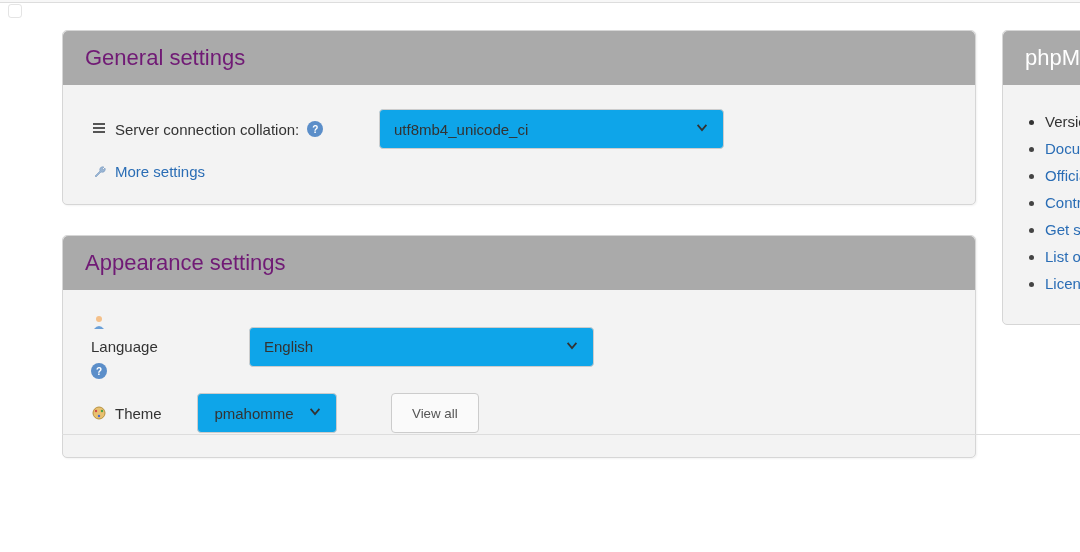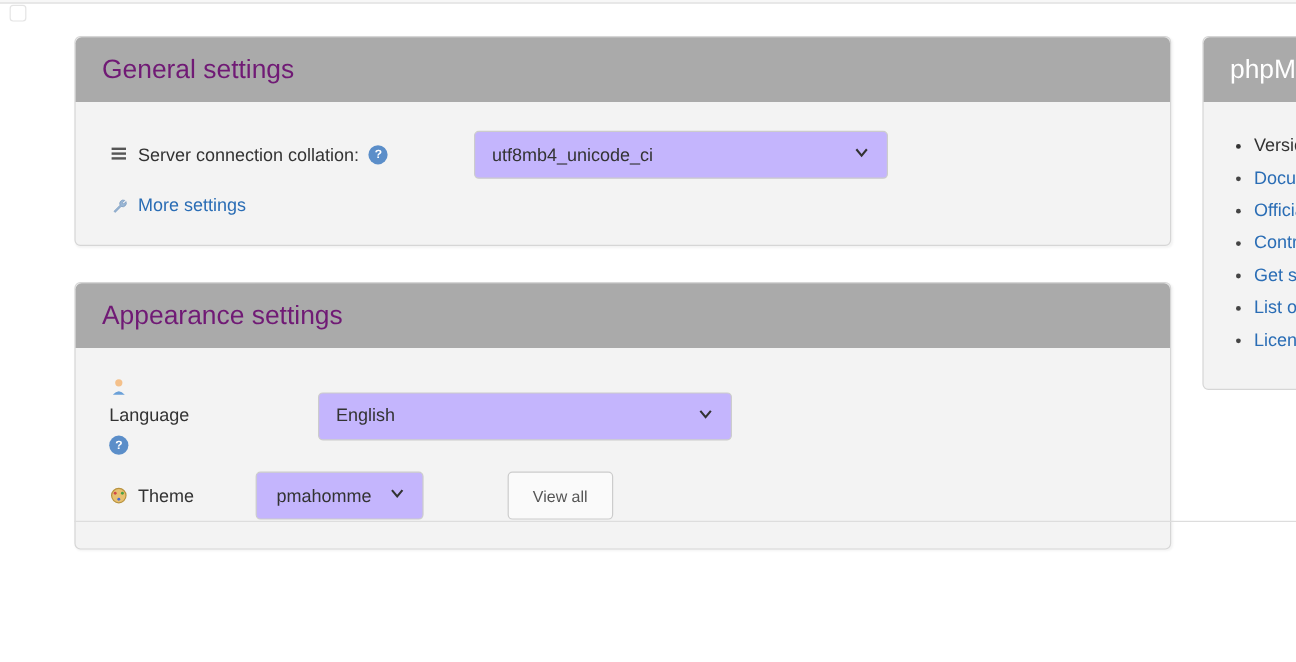--- a/index.html
+++ b/index.html
@@ -4,26 +4,26 @@
 <style>
 * { box-sizing: border-box; margin: 0; padding: 0; }
 body { font-family: "Segoe UI", Arial, sans-serif; background: #fff; color: #444; font-size: 15px; width: 1080px; height: 552px; overflow: hidden; position: relative; }
 .top-border { height: 3px; background: #f7f7f7; border-bottom: 1px solid #ddd; }
 .left-thing { position: absolute; left: 8px; top: 4px; width: 14px; height: 14px; border: 1px solid #bbb; border-radius: 3px; opacity: 0.4; }
 .main-col { position: absolute; left: 62px; top: 30px; width: 914px; }
 .right-col { position: absolute; left: 1002px; top: 30px; width: 300px; }
 .panel { border: 1px solid #d6d6d6; border-radius: 5px; background: #f3f3f3; box-shadow: 1px 1px 2px rgba(0,0,0,0.05); margin-bottom: 30px; }
 .panel-header { background: #aaa; color: #701a75; font-size: 22px; font-weight: 400; padding: 14px 22px; border-radius: 5px 5px 0 0; }
 .panel-body { padding: 24px 28px; }
-.form-row { display: flex; align-items: center; gap: 22px; margin-bottom: 14px; }
+.form-row { display: flex; align-items: center; gap: 6px; margin-bottom: 14px; }
 .form-row:last-child { margin-bottom: 0; }
 .label-text { color: #333; }
 .icon { display: inline-flex; align-items: center; justify-content: center; width: 16px; height: 16px; }
 .help-icon { width: 16px; height: 16px; border-radius: 50%; background: #5b8ec9; color: #fff; font-size: 10px; font-weight: bold; display: inline-flex; align-items: center; justify-content: center; }
-.select-box { position: relative; display: inline-flex; align-items: center; background: #c4b5fd; border: 1px solid #ccc; border-radius: 4px; height: 40px; padding: 0 40px 0 14px; min-width: 120px; }
+.select-box { position: relative; display: inline-flex; align-items: center; background: #0ea5e9; border: 1px solid #ccc; border-radius: 4px; height: 40px; padding: 0 40px 0 14px; min-width: 120px; }
 .select-box.wider { width: 345px; }
 .select-text { color: #333; }
 .chevron { position: absolute; right: 14px; top: 50%; transform: translateY(-50%); }
 .chevron svg { width: 14px; height: 14px; }
 .btn { background: #fafafa; border: 1px solid #ccc; border-radius: 4px; height: 40px; padding: 0 20px; color: #555; display: inline-flex; align-items: center; margin-left: 48px; }
 .link { color: #2a6db5; text-decoration: none; cursor: pointer; }
 .more-settings-row { display: flex; align-items: center; gap: 8px; margin-top: 8px; }
 .sidebar-panel { border: 1px solid #d6d6d6; border-radius: 5px; background: #f3f3f3; }
 .sidebar-header { background: #aaa; color: #fff; font-size: 22px; font-weight: 400; padding: 14px 22px; border-radius: 5px 5px 0 0; }
 .sidebar-body { padding: 18px 22px 22px 22px; }

